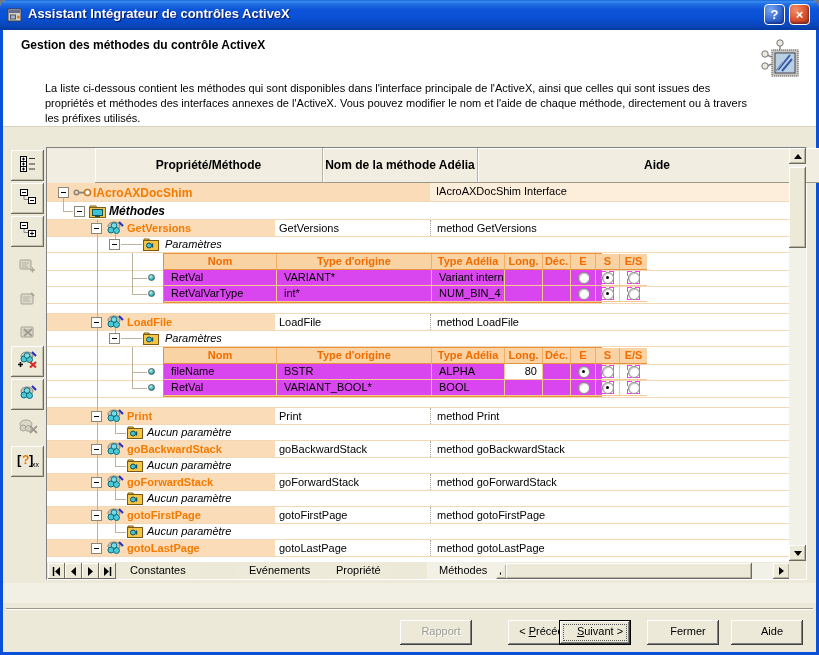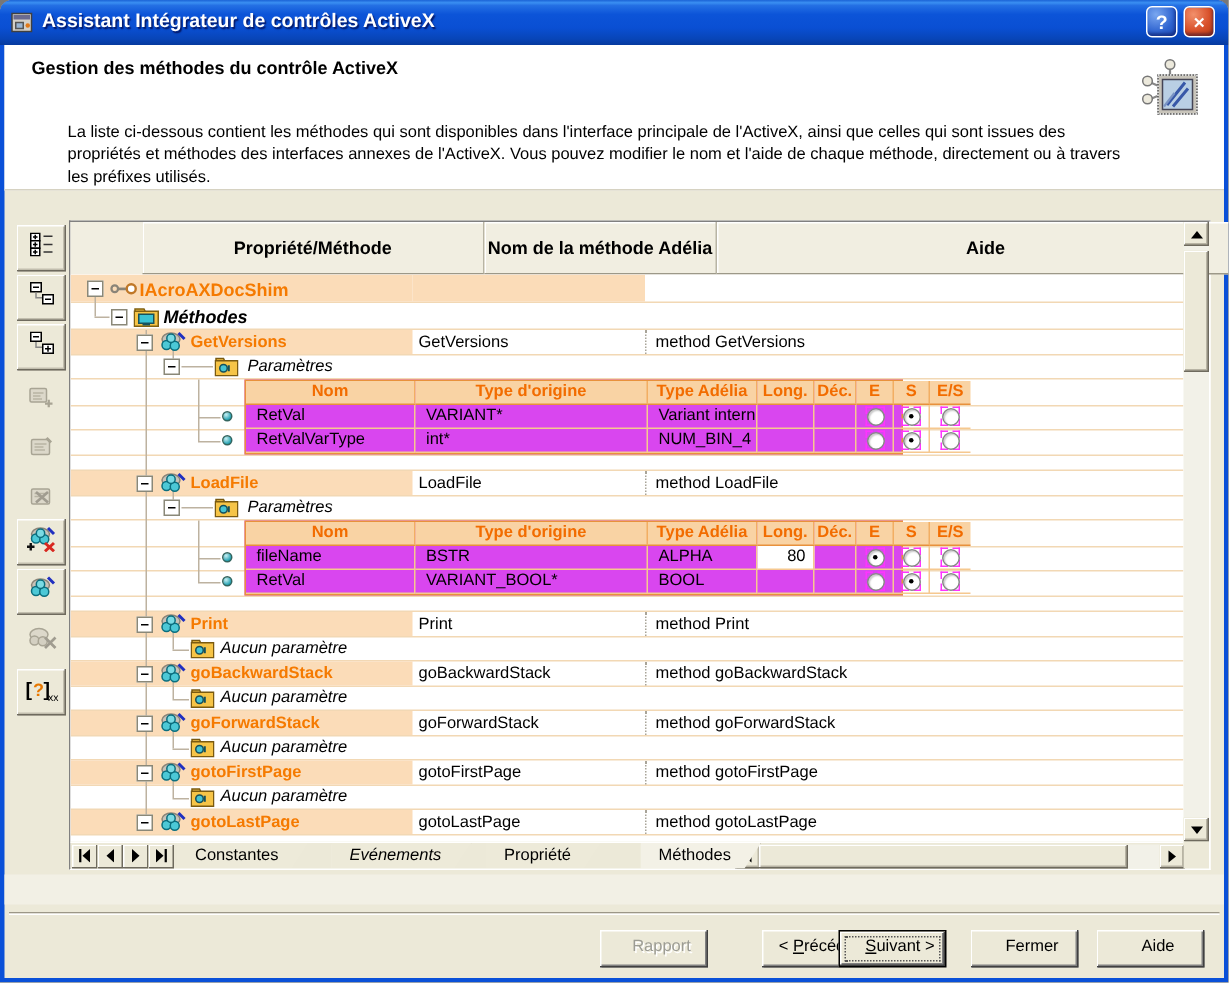--- a/index.html
+++ b/index.html
@@ -245,20 +245,23 @@
           <div class="cell c1">
             <span class="tbox" style="top: 4px; left: 11px;"></span>
             <span class="tic" style="left: 26px; top: 4px;"><svg width="19" height="11" viewBox="0 0 19 11">
                 <circle cx="3.5" cy="5.5" r="2.2" fill="none" stroke="#8A8478" stroke-width="1.5"></circle>
                 <rect x="6" y="4.7" width="6" height="1.8" fill="#8A8478"></rect>
                 <circle cx="14.5" cy="5.5" r="3" fill="#fff" stroke="#C07828" stroke-width="1.6"></circle>
               </svg></span>
             <span class="tlabel lab-if" style="left: 46px;">IAcroAXDocShim</span>
           </div>
           <div class="cell c2"></div>
+          <div class="cell c3">
+            <span class="tlabel lab-plain" style="left: 6px;">IAcroAXDocShim Interface</span>
+          </div>
         </div>
         <div class="grow r-group" style="height: 18px;">
           <div class="cell c1">
             <span class="tbox" style="top: 4px; left: 27px;"></span>
             <span class="tic" style="left: 42px; top: 3px;"><svg width="17" height="13" viewBox="0 0 17 13">
                 <path d="M1 3 L1 1 L7 1 L8 3" fill="#F6C447" stroke="#806010"></path>
                 <rect x="0.5" y="2.5" width="16" height="10" fill="#F6C447" stroke="#806010"></rect>
                 <rect x="3.5" y="4.5" width="10" height="6" fill="#39C3D4" stroke="#16525C"></rect>
                 <path d="M6 11.5h5" stroke="#16525C"></path>
               </svg></span>
@@ -623,21 +626,21 @@
           </div>
           <div class="tnav" style="left: 52px;">
             <span><svg width="9" height="9" viewBox="0 0 9 9">
                 <path d="M7.5 0v9" stroke="#000" stroke-width="1.5"></path>
                 <path d="M1 0L6 4.5L1 9z" fill="#000"></path>
               </svg></span>
           </div>
         </div>
       <div id="tabs">
           <div class="tab" style="left: 71px; z-index: 3;">Constantes</div>
-          <div class="tab" style="left: 174px; z-index: 2; font-style: italic;">Evénements</div>
+          <div class="tab" style="left: 190px; z-index: 2;">Evénements</div>
           <div class="tab" style="left: 277px; z-index: 1;">Propriété</div>
           <div class="tab active" style="left: 380px; z-index: 4;">Méthodes</div>
         </div>
       <div class="hscroll">
         <div class="sbtn" style="left:0;top:0;height:16px">
             <span class="tri left"></span>
           </div>
         <div class="hthumb"></div>
         <div class="sbtn" style="left:283px;top:0;height:16px">
             <span class="tri right"></span>

